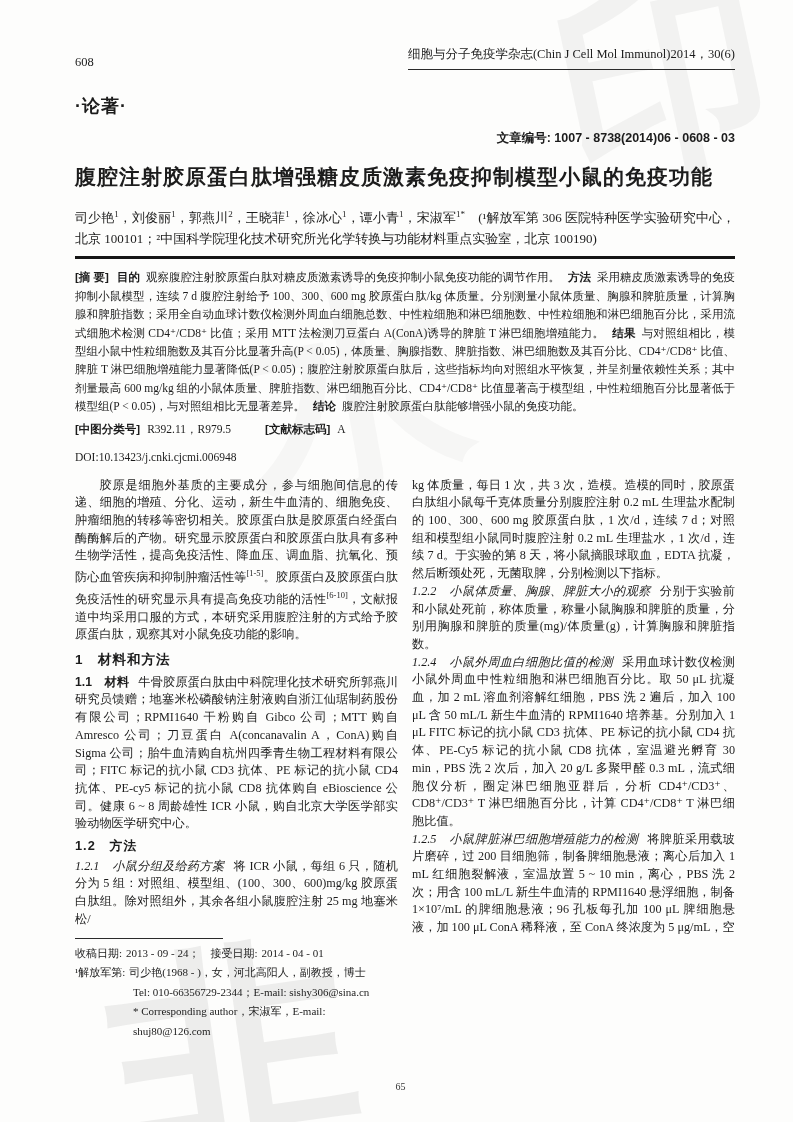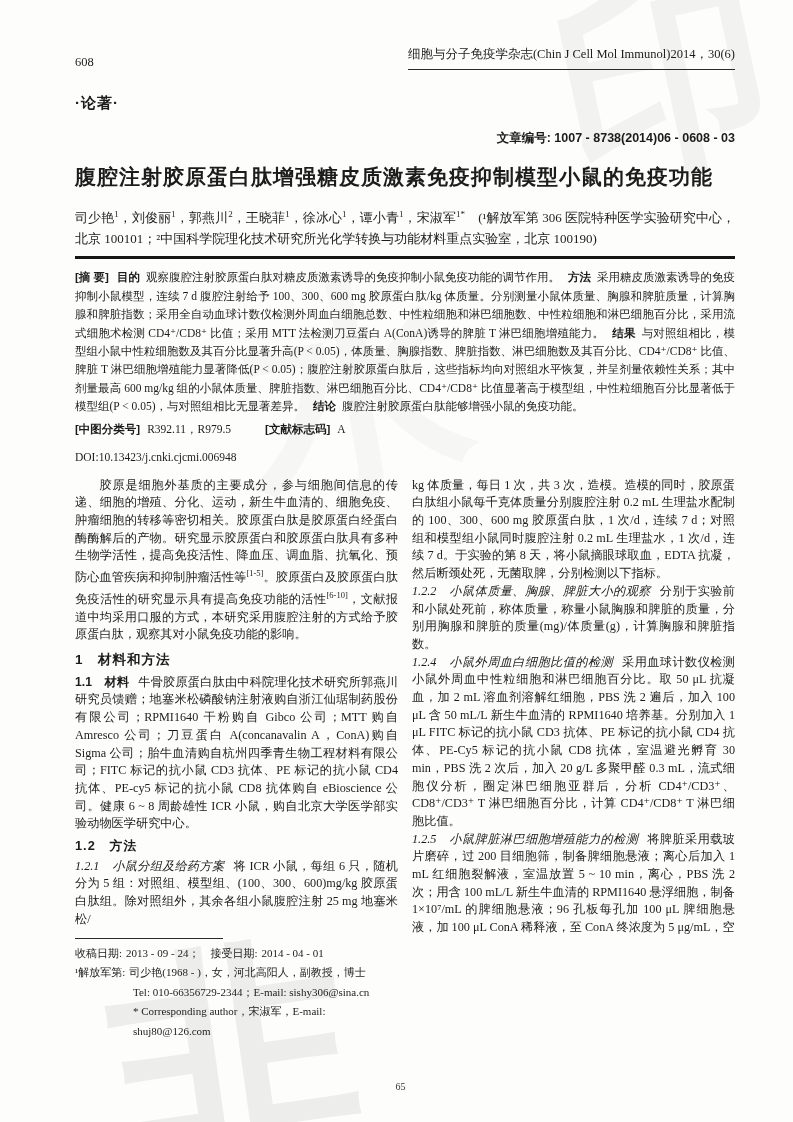--- a/index.html
+++ b/index.html
@@ -12,21 +12,21 @@
     font-family:"Liberation Serif","DejaVu Serif",serif;
     color:#1c1c1c;
     overflow:hidden;
   }
   .content{position:absolute;left:75px;top:46px;width:660px;}
 
   
   .header-row{display:flex;justify-content:space-between;align-items:flex-end;font-size:12.5px;}
   .journal-name{border-bottom:1px solid #2a2a2a;padding-bottom:6px;}
   .header-row2{display:flex;justify-content:space-between;margin-top:24px;}
-  .article-type{font-family:"Liberation Sans","DejaVu Sans",sans-serif;font-weight:bold;font-size:15px;letter-spacing:1px;}
+  .article-type{font-family:"Liberation Sans","DejaVu Sans",sans-serif;font-weight:bold;font-size:18px;letter-spacing:1px;}
   .article-no{font-family:"Liberation Sans","DejaVu Sans",sans-serif;font-weight:bold;font-size:12.5px;margin-top:36px;}
 
   
   .title{margin-top:16px;font-family:"Liberation Sans","DejaVu Sans",sans-serif;font-weight:bold;font-size:21px;letter-spacing:1px;}
   .authors{margin-top:13px;font-size:13px;line-height:21px;text-align:justify;}
   .authors sup{font-size:9px;}
   .affiliation{}
 
   .rule{margin-top:7px;height:3px;background:#151515;}
 

